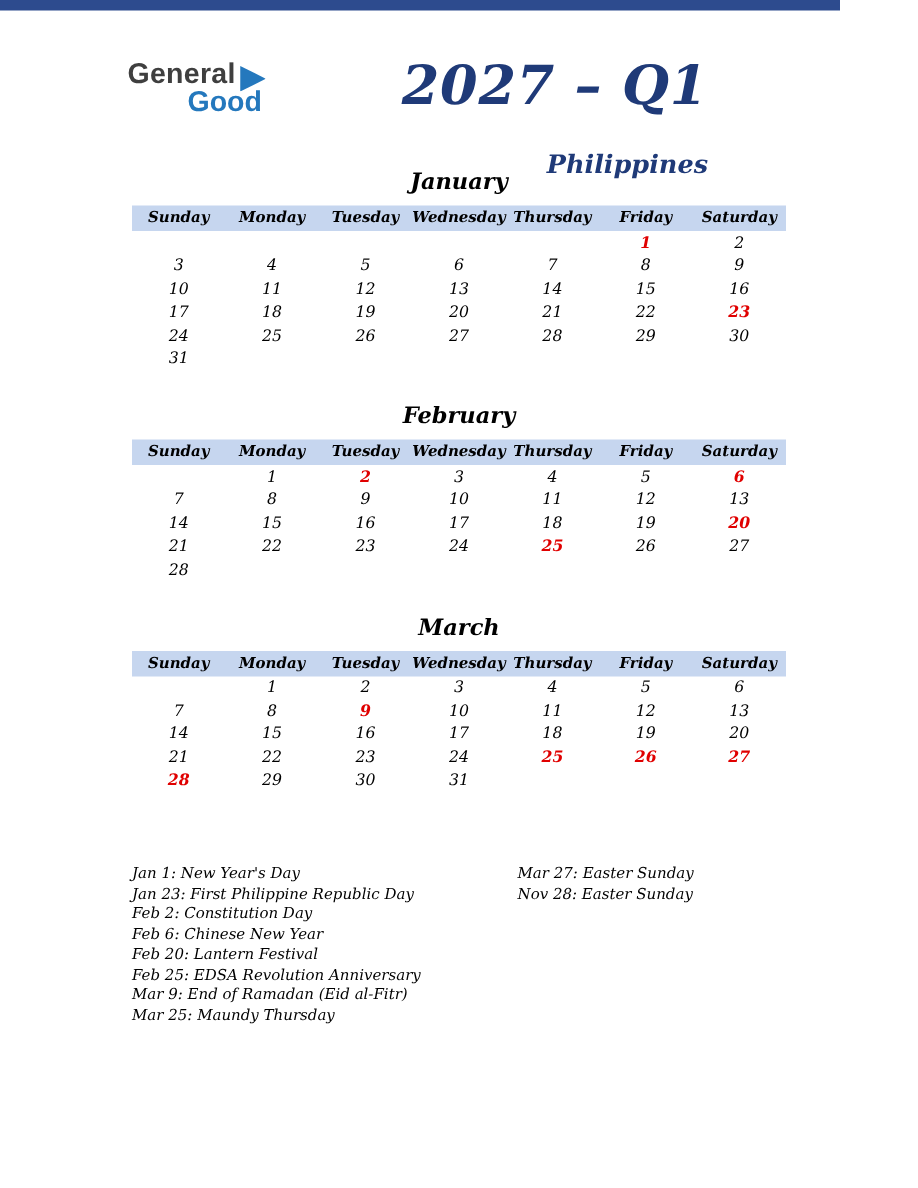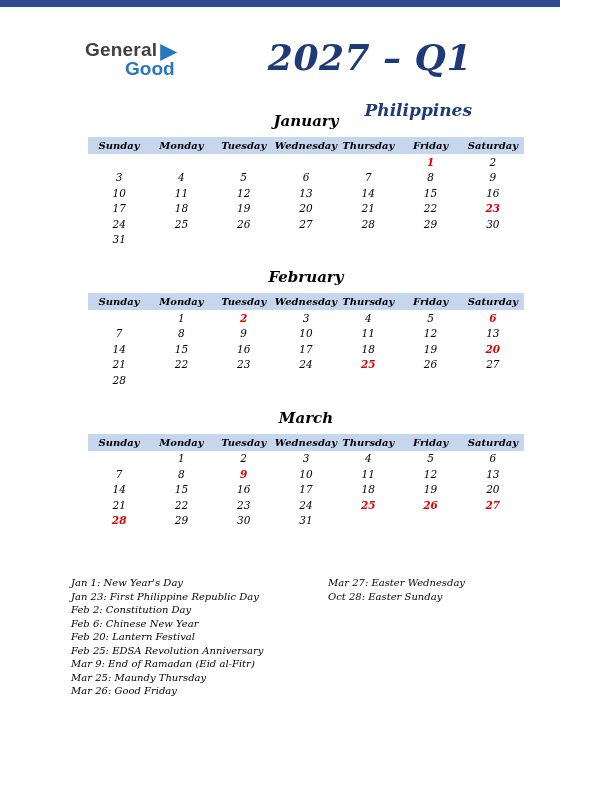--- a/index.html
+++ b/index.html
@@ -121,21 +121,21 @@
   }
   .date-cell.holiday {
     color: var(--holiday-red, #e00000);
     font-weight: 700;
   }
 
   
   .notes {
     position: absolute;
     top: 576px;
-    left: 71px;
+    left: 88px;
     width: 436px;
     display: flex;
   }
   .notes-col-left { width: 257px; }
   .notes-col-right { flex: 1; }
   .note-line {
     font-size: 10px;
     font-style: italic;
     line-height: 13.5px;
     color: #000;
@@ -347,20 +347,19 @@
   <footer class="notes">
     <div class="notes-col-left">
         <div class="note-line">Jan 1: New Year's Day</div>
         <div class="note-line">Jan 23: First Philippine Republic Day</div>
         <div class="note-line">Feb 2: Constitution Day</div>
         <div class="note-line">Feb 6: Chinese New Year</div>
         <div class="note-line">Feb 20: Lantern Festival</div>
         <div class="note-line">Feb 25: EDSA Revolution Anniversary</div>
         <div class="note-line">Mar 9: End of Ramadan (Eid al-Fitr)</div>
         <div class="note-line">Mar 25: Maundy Thursday</div>
-        <div class="note-line">Mar 26: Good Friday</div>
       </div>
     <div class="notes-col-right">
-        <div class="note-line">Mar 27: Easter Wednesday</div>
-        <div class="note-line">Oct 28: Easter Sunday</div>
+        <div class="note-line">Mar 27: Easter Sunday</div>
+        <div class="note-line">Nov 28: Easter Sunday</div>
       </div>
   </footer>
 </div>
 
 </body></html>

